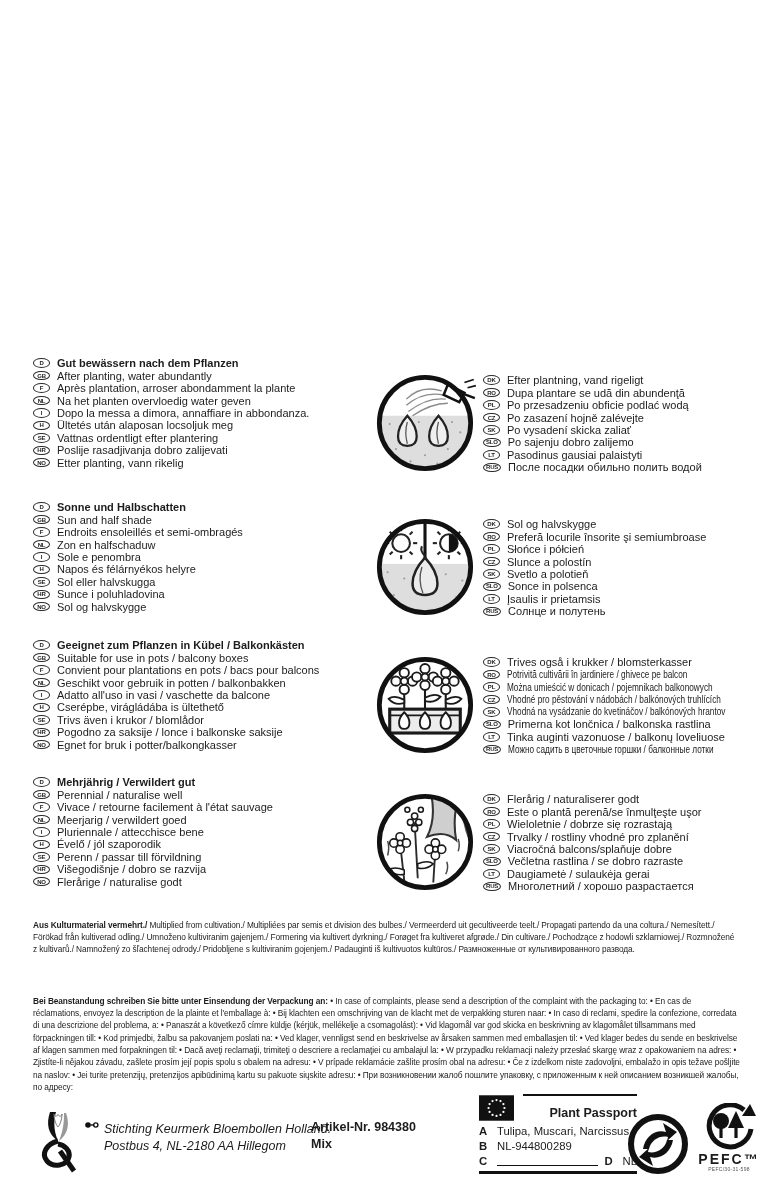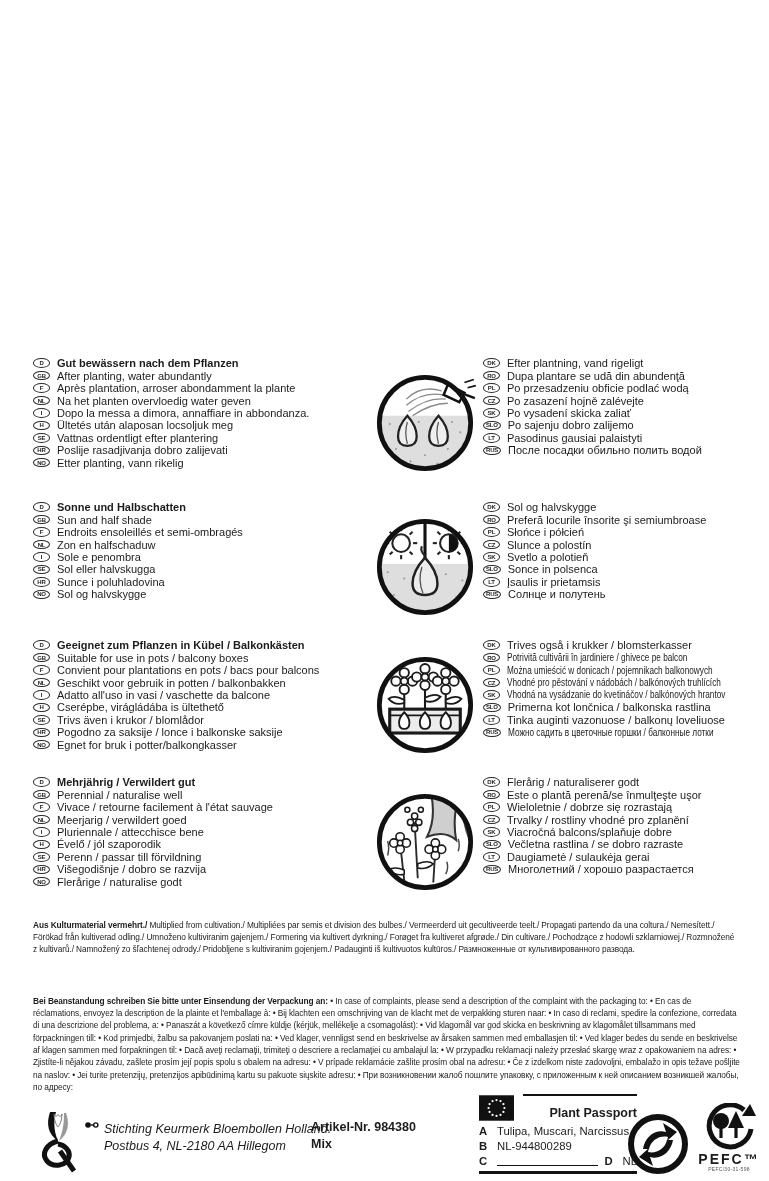--- a/index.html
+++ b/index.html
@@ -1,21 +1,21 @@
 <!DOCTYPE html>
 <html><head>
 <meta charset="utf-8">
 <style>
   html,body{margin:0;padding:0;background:#fff;}
   .page{position:relative;width:769px;height:1181px;background:#fff;overflow:hidden;
         font-family:"Liberation Sans",sans-serif;color:#1c1c1c;}
   
   .instr{position:absolute;left:33px;width:712px;height:132px;}
   .col-left{position:absolute;left:0;top:0;width:335px;}
-  .col-right{position:absolute;left:450px;top:0;width:262px;}
+  .col-right{position:absolute;left:450px;top:17px;width:262px;}
   .icon-wrap{position:absolute;left:340px;top:11px;width:104px;height:110px;}
   .row{display:flex;align-items:center;height:12.45px;white-space:nowrap;}
   .badge{display:inline-flex;align-items:center;justify-content:center;min-width:17px;height:9.5px;
          border:1.1px solid #2a2a2a;border-radius:50%;font-size:6px;font-weight:bold;
          letter-spacing:-0.2px;margin-right:7px;box-sizing:border-box;padding:0 2px;flex-shrink:0;}
   .txt{font-size:11px;}
   .col-left .row:first-child .txt{font-weight:bold;}
   
   #sec3 .col-right .row:nth-of-type(2) .txt,
   #sec3 .col-right .row:nth-of-type(3) .txt,
@@ -211,20 +211,24 @@
         <div class="row">
           <span class="badge">NL</span>
           <span class="txt">Zon en halfschaduw</span>
         </div>
 
         <div class="row">
           <span class="badge">I</span>
           <span class="txt">Sole e penombra</span>
         </div>
 
+        <div class="row">
+          <span class="badge">H</span>
+          <span class="txt">Napos és félárnyékos helyre</span>
+        </div>
 
         <div class="row">
           <span class="badge">SE</span>
           <span class="txt">Sol eller halvskugga</span>
         </div>
 
         <div class="row">
           <span class="badge">HR</span>
           <span class="txt">Sunce i poluhladovina</span>
         </div>

